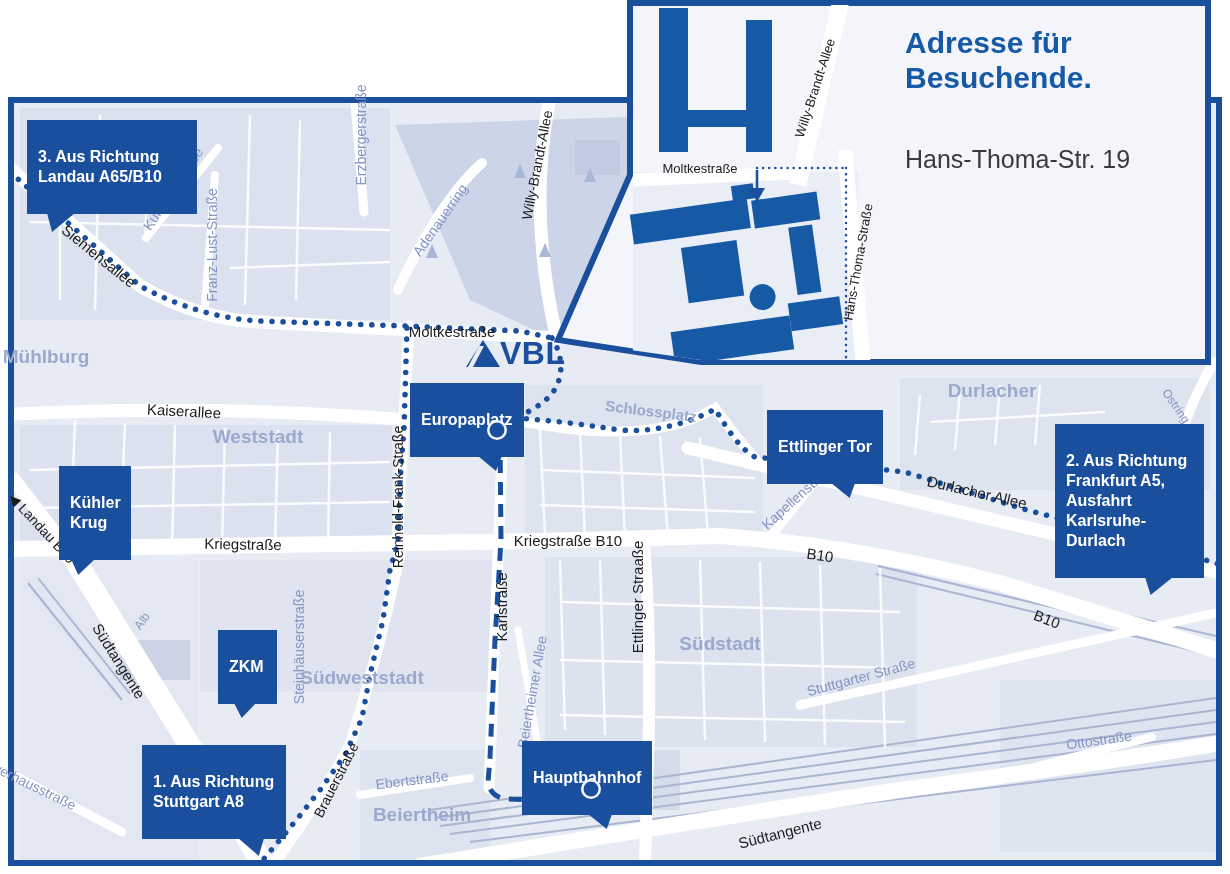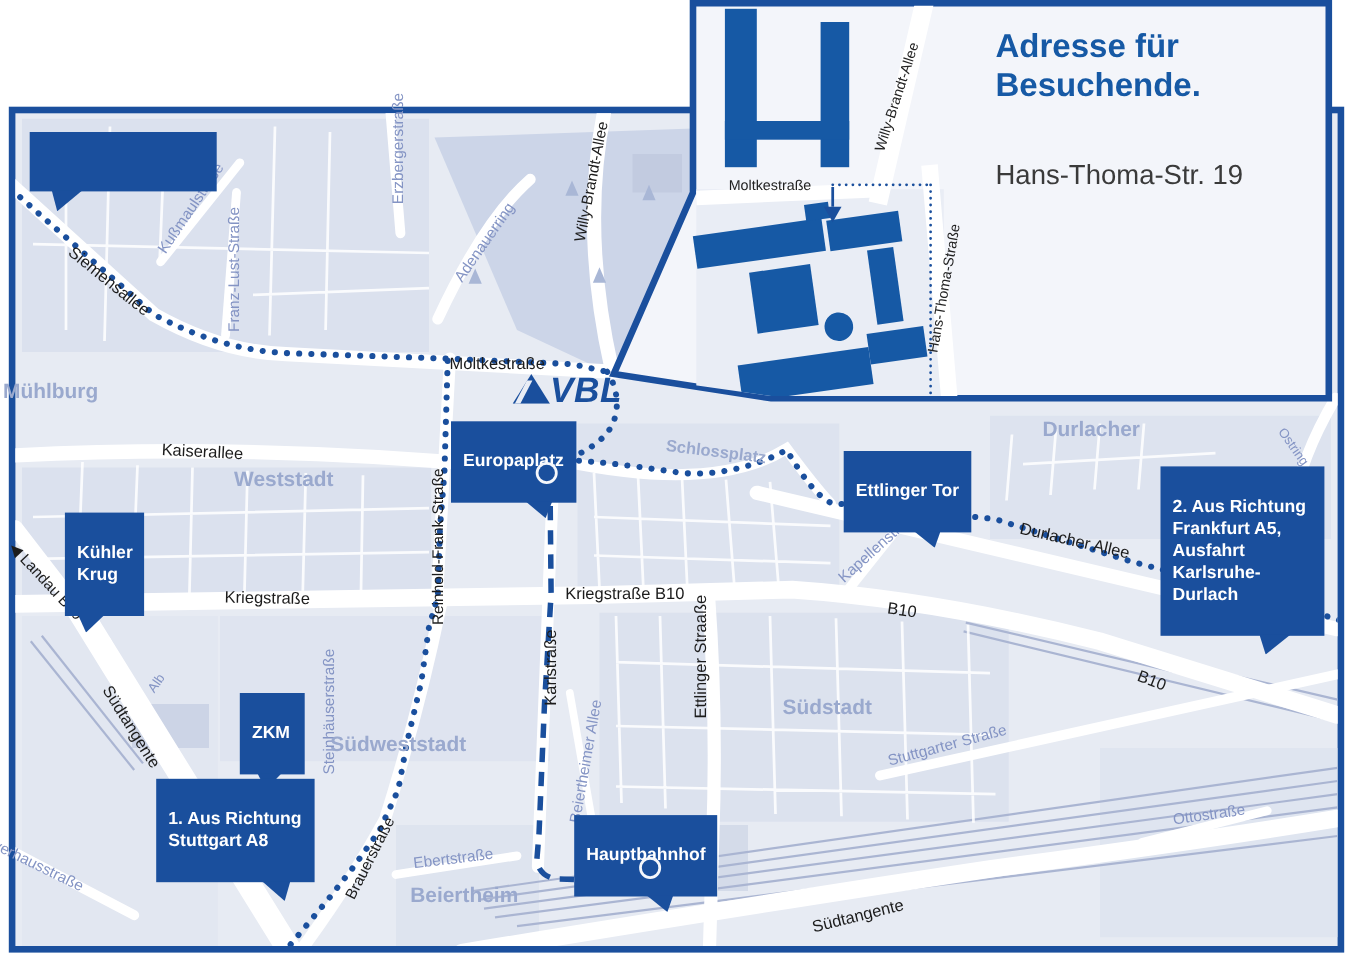--- a/index.html
+++ b/index.html
@@ -18,21 +18,21 @@
   .street.big{font-size:15px;}
   .district{position:absolute;font-size:19px;font-weight:bold;color:var(--dlabel);
             white-space:nowrap;transform:translate(-50%,-50%) rotate(var(--r,0deg));}
   .district.small{font-size:15px;font-weight:bold;}
   .callout{position:absolute;background:var(--blue);color:#fff;font-weight:bold;
            font-size:16px;line-height:1.25;padding:7px 11px;white-space:pre-line;}
   .callout.center{text-align:left;}
   .tail{position:absolute;background:var(--blue);}
   .marker{position:absolute;width:15px;height:15px;border-radius:50%;background:var(--blue);
           box-shadow:0 0 0 2.5px #f5f7fb;transform:translate(-50%,-50%);}
-  .vbl{position:absolute;left:466px;top:340px;display:flex;align-items:flex-end;font-style:italic;}
+  .vbl{position:absolute;left:466px;top:340px;display:flex;align-items:flex-start;}
   .vbl .word{font-size:32px;font-weight:bold;color:var(--blue);line-height:.82;letter-spacing:.5px;}
   .inset-title{position:absolute;left:905px;top:26px;font-size:30px;font-weight:bold;
                color:var(--blue2);line-height:1.15;white-space:pre-line;}
   .inset-addr{position:absolute;left:905px;top:143px;font-size:25px;color:#3a3a3a;line-height:1.3;}
   .inset-street{position:absolute;font-size:13px;color:#222;white-space:nowrap;
                 transform:translate(-50%,-50%) rotate(var(--r,0deg));}
 </style>
 </head>
 <body>
 
@@ -197,49 +197,51 @@
 <div class="street blue" style="left:1099px;top:740px;--r:-8deg">Ottostraße</div>
 <div class="street big" style="left:119px;top:661px;--r:58deg">Südtangente</div>
 <div class="street big" style="left:780px;top:833px;--r:-14deg">Südtangente</div>
 <div class="street" style="left:42px;top:528px;--r:47deg">◀ Landau B10</div>
 <div class="street blue" style="left:26px;top:782px;--r:26deg">Pulverhausstraße</div>
 <div class="street blue small" style="left:142px;top:621px;--r:-55deg">Alb</div>
 
 <div class="district" style="left:46px;top:357px">Mühlburg</div>
 <div class="district" style="left:258px;top:437px">Weststadt</div>
 <div class="district" style="left:992px;top:391px">Durlacher</div>
-<div class="district" style="left:752px;top:644px">Südstadt</div>
+<div class="district" style="left:720px;top:644px">Südstadt</div>
 <div class="district" style="left:362px;top:678px">Südweststadt</div>
 <div class="district" style="left:422px;top:815px">Beiertheim</div>
 <div class="district small" style="left:651px;top:411px;--r:7deg">Schlossplatz</div>
 
 <div class="vbl">
   <svg width="34" height="27" viewBox="0 0 34 27" style="position:static">
     <polygon points="17,0 34,27 0,27" fill="#1a4f9d"></polygon>
     <polygon points="13,6 18,6 7,27 2,27" fill="#e9edf5"></polygon>
   </svg>
   <span class="word">VBL</span>
 </div>
 
 <div class="callout" style="left:27px;top:120px;width:148px">
+  <span>3. Aus Richtung
+Landau A65/B10</span>
   <div class="tail" style="left:20px;bottom:-18px;width:28px;height:19px;clip-path:polygon(0 0,100% 0,18% 100%)"></div>
 </div>
 
 <div class="callout center" style="left:59px;top:466px;width:50px">
   <span>Kühler
 Krug</span>
   <div class="tail" style="left:12px;bottom:-15px;width:24px;height:16px;clip-path:polygon(0 0,100% 0,30% 100%)"></div>
 </div>
 
 <div class="callout center" style="left:218px;top:630px;width:37px">
   <span>ZKM</span>
   <div class="tail" style="left:16px;bottom:-14px;width:22px;height:15px;clip-path:polygon(0 0,100% 0,35% 100%)"></div>
 </div>
 
-<div class="callout" style="left:142px;top:708px;width:122px">
+<div class="callout" style="left:142px;top:745px;width:122px">
   <span>1. Aus Richtung
 Stuttgart A8</span>
   <div class="tail" style="left:96px;bottom:-17px;width:26px;height:18px;clip-path:polygon(0 0,100% 0,80% 100%)"></div>
 </div>
 
 <div class="callout" style="left:410px;top:383px">
   <span>Europaplatz</span>
   <div class="tail" style="left:68px;bottom:-14px;width:24px;height:15px;clip-path:polygon(0 0,100% 0,75% 100%)"></div>
 </div>
 

